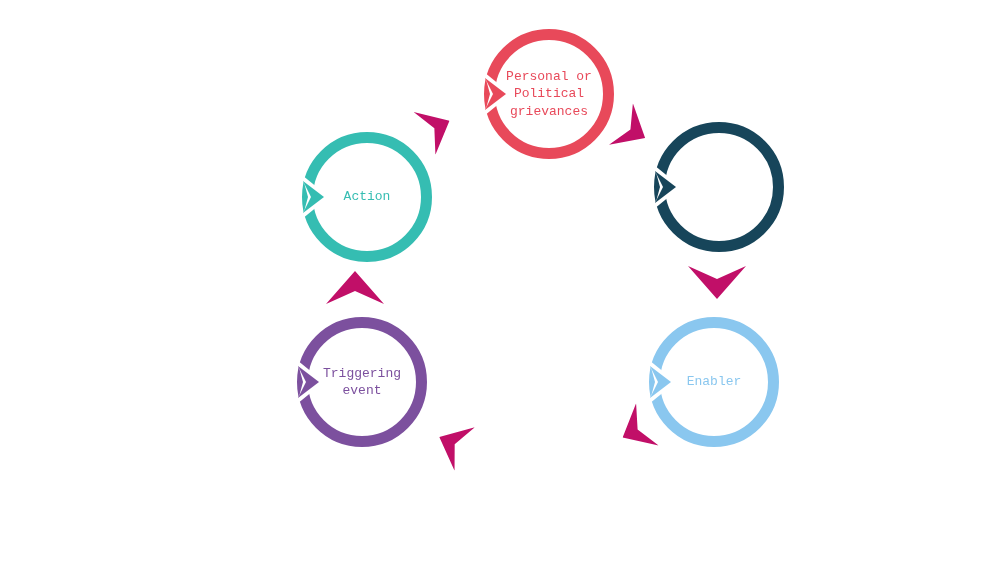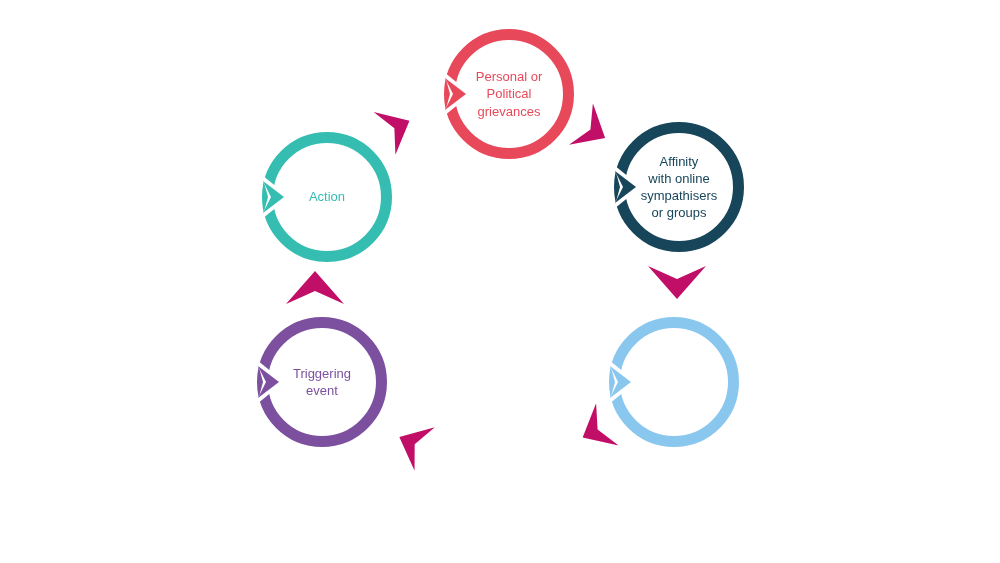--- a/index.html
+++ b/index.html
@@ -2,21 +2,22 @@
 <html><head>
 <meta charset="utf-8">
 <style>
   html, body { margin: 0; padding: 0; background: #ffffff; }
   .canvas {
     position: relative;
     width: 913px;
     height: 563px;
     background: #ffffff;
     overflow: hidden;
-    font-family: Liberation Sans, sans-serif;
+    font-family: Liberation Mono, monospace;
+    margin-left: 40px;
   }
   .node { position: absolute; width: 130px; height: 130px; }
   .node svg { position: absolute; left: 0; top: 0; display: block; }
   .node-label {
     position: absolute;
     left: 8px; right: 8px; top: 0; bottom: 0;
     display: flex;
     align-items: center;
     justify-content: center;
     text-align: center;
@@ -58,32 +59,29 @@
 Political
 grievances</div>
   </div>
 
   <div class="node node-affinity">
     <svg width="130" height="130" viewBox="0 0 130 130">
       <circle cx="65" cy="65" r="59.5" fill="none" stroke-width="11" stroke="#17455A"></circle>
       <polygon points="0,43 27,65 0,87 6,65" fill="#FFFFFF"></polygon>
       <polygon points="1,49 22,65 1,81 9,65" fill="#17455A"></polygon>
     </svg>
-    <div class="node-label" style="color: rgb(23, 69, 90);">Affinity
-with online
-sympathisers
-or groups</div>
   </div>
 
   <div class="node node-enabler">
     <svg width="130" height="130" viewBox="0 0 130 130">
       <circle cx="65" cy="65" r="59.5" fill="none" stroke-width="11" stroke="#8AC7EF"></circle>
       <polygon points="0,43 27,65 0,87 6,65" fill="#FFFFFF"></polygon>
       <polygon points="1,49 22,65 1,81 9,65" fill="#8AC7EF"></polygon>
     </svg>
+    <div class="node-label" style="color: rgb(138, 199, 239);">Enabler</div>
   </div>
 
 
   <div class="node node-triggering">
     <svg width="130" height="130" viewBox="0 0 130 130">
       <circle cx="65" cy="65" r="59.5" fill="none" stroke-width="11" stroke="#7C509E"></circle>
       <polygon points="0,43 27,65 0,87 6,65" fill="#FFFFFF"></polygon>
       <polygon points="1,49 22,65 1,81 9,65" fill="#7C509E"></polygon>
     </svg>
     <div class="node-label" style="color: rgb(124, 80, 158);">Triggering

